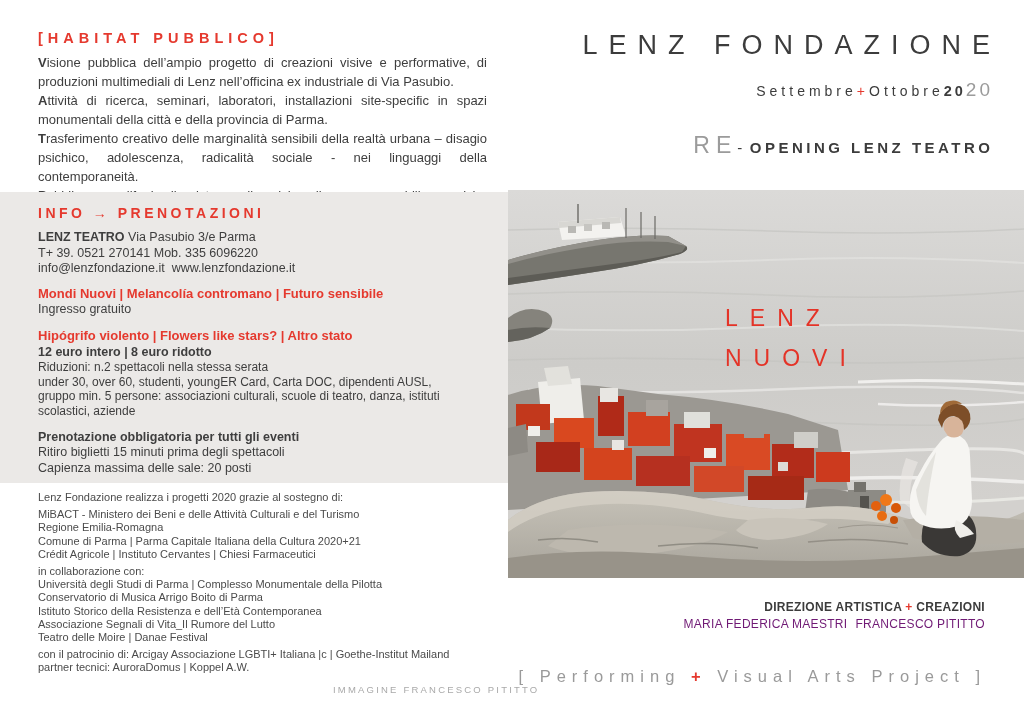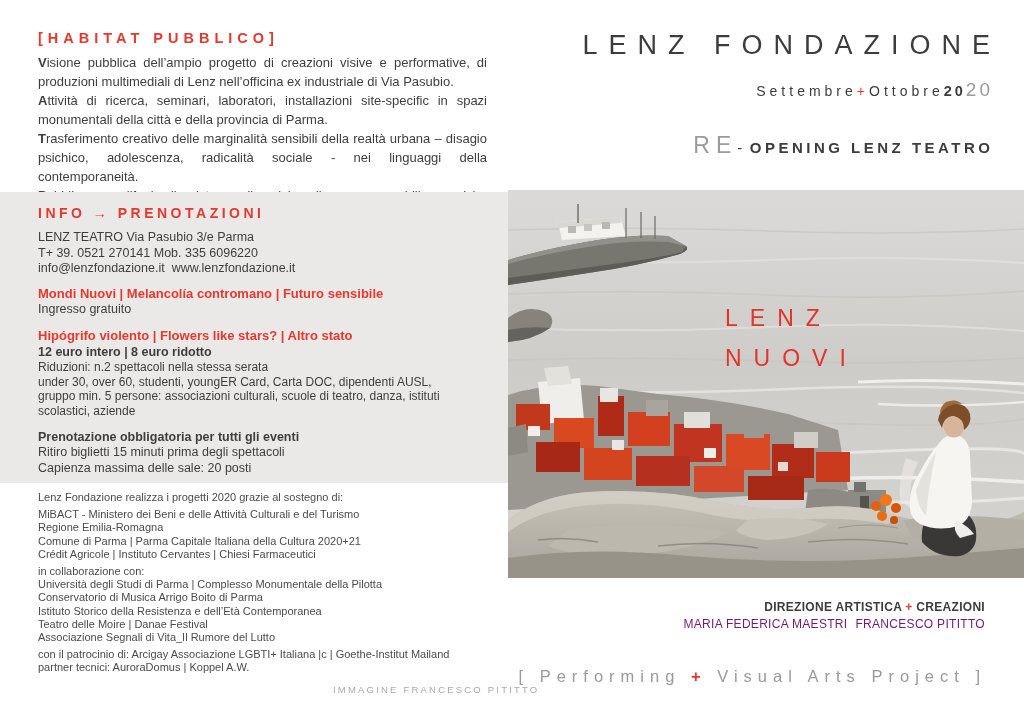--- a/index.html
+++ b/index.html
@@ -24,21 +24,21 @@
 
   .info-panel {
     position: absolute; left: 0; top: 192px; width: 508px; height: 291px;
     background: #ebe9e7; padding: 13px 26px 0 38px;
   }
   .info-title {
     color: #e5392e; font-size: 14px; font-weight: 600; letter-spacing: 3.5px;
     margin-bottom: 9px; white-space: nowrap;
   }
   .info-line { font-size: 12.5px; line-height: 15.5px; color: #3e3e3e; }
-  .info-line .semibold { font-weight: 400; margin-top: 16px; }
+  .info-line .semibold { font-weight: 700; margin-top: 16px; }
   .event-title { color: #e5392e; font-size: 13px; font-weight: 700; line-height: 16px; margin-top: 9px; }
   .semibold-line { font-size: 12.5px; font-weight: 700; line-height: 16px; color: #3e3e3e; }
   .small-line { font-size: 12px; line-height: 14.5px; color: #3e3e3e; } .mt11 { margin-top: 11px; }
   .covid-note { margin-top: 10px; font-size: 12.5px; line-height: 16px; color: #3e3e3e; width: 447px; }
 
   .credits { position: absolute; left: 38px; top: 491px; width: 465px; }
   .credits div { font-size: 11px; line-height: 13.2px; color: #4b4b4b; }
   .credits .gap-after { margin-bottom: 4px; }
   .credits .gap-before { margin-top: 4px; }
   .image-credit {
@@ -120,22 +120,22 @@
   <div class="credits">
     <div class="gap-after">Lenz Fondazione realizza i progetti 2020 grazie al sostegno di:</div>
     <div>MiBACT - Ministero dei Beni e delle Attività Culturali e del Turismo</div>
     <div>Regione Emilia-Romagna</div>
     <div>Comune di Parma | Parma Capitale Italiana della Cultura 2020+21</div>
     <div>Crédit Agricole | Instituto Cervantes | Chiesi Farmaceutici</div>
     <div class="gap-before">in collaborazione con:</div>
     <div>Università degli Studi di Parma | Complesso Monumentale della Pilotta</div>
     <div>Conservatorio di Musica Arrigo Boito di Parma</div>
     <div>Istituto Storico della Resistenza e dell’Età Contemporanea</div>
+    <div>Associazione Segnali di Vita_Il Rumore del Lutto</div>
     <div>Teatro delle Moire | Danae Festival</div>
-    <div>Associazione Segnali di Vita_Il Rumore del Lutto</div>
     <div class="gap-before">con il patrocinio di: Arcigay Associazione LGBTI+ Italiana |c | Goethe-Institut Mailand</div>
     <div>partner tecnici: AuroraDomus | Koppel A.W.</div>
   </div>
 
   <div class="image-credit">IMMAGINE FRANCESCO PITITTO</div>
 
   <div class="right-header">
     <div class="brand">LENZ FONDAZIONE</div>
     <div class="date-line">
       <span class="date-word">Settembre</span><span class="date-plus">+</span><span class="date-word">Ottobre</span><span class="date-year-bold">20</span><span class="date-year-gray">20</span>

